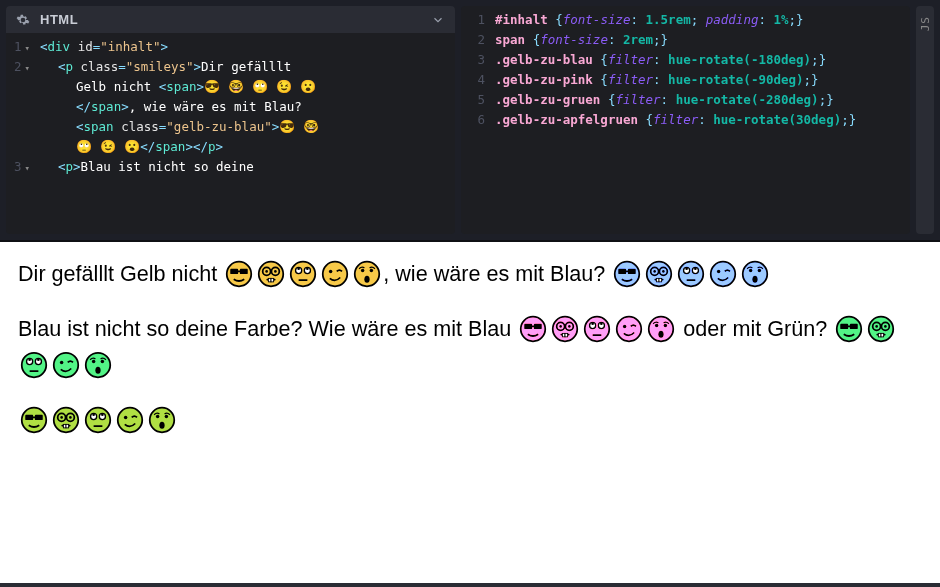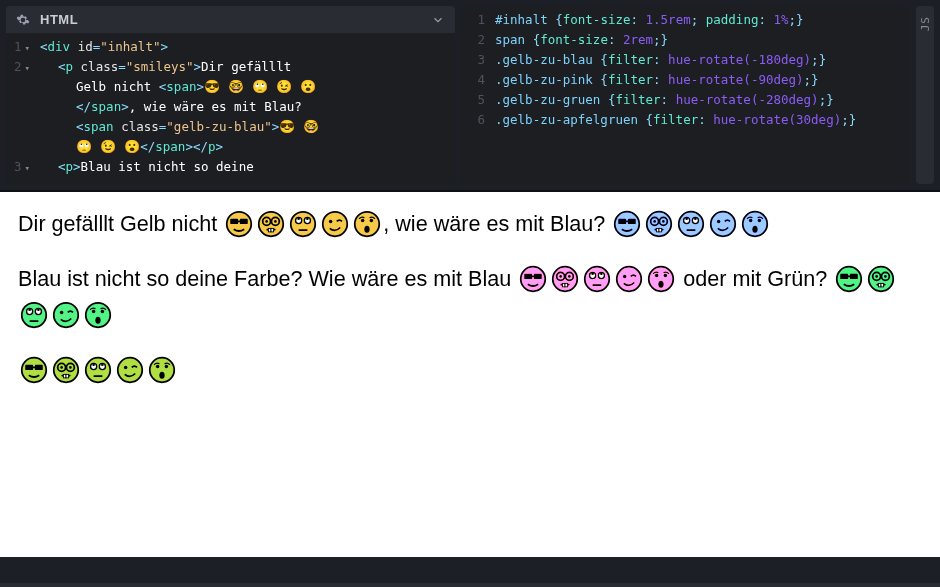--- a/index.html
+++ b/index.html
@@ -3,21 +3,21 @@
 <meta charset="utf-8">
 <style>
   * { box-sizing: border-box; margin: 0; padding: 0; }
   html, body { width: 940px; height: 587px; overflow: hidden; }
   body {
     font-family: "Helvetica Neue", Arial, sans-serif;
     background: #1d1f27;
     font-size: 13px;
     color: #c3c8d4;
   }
-  .top { display: flex; height: 190px; padding: 6px; gap: 6px; }
+  .top { display: flex; height: 240px; padding: 6px; gap: 6px; }
   .pane { flex: 1; background: #1d1e22; border-radius: 4px; display: flex; flex-direction: column; min-width: 0; }
   .pane-header {
     display: flex; align-items: center; gap: 10px;
     padding: 6px 10px; background: #2a2c34; border-radius: 4px 4px 0 0;
     color: #b0b5c0;
   }
   .pane-header .gear { width: 14px; height: 14px; display:inline-flex; }
   .pane-header .title { font-weight: 600; letter-spacing: .5px; color:#c9cdd6;}
   .pane-header .spacer { flex: 1; }
   .pane-header .chev { width: 14px; height: 14px; display:inline-flex;}
@@ -32,23 +32,23 @@
   .fold { color:#888; font-size:9px; margin-left:3px;}
   .code { flex:1; color:#cfd3de; white-space: pre; overflow:hidden;}
   .code .row { height:20px; }
   .indent { display:inline-block; width:18px;}
   
   .tag { color:#5eead4; }
   .attrn { color:#e5e5e5; }
   .attrv { color:#ecc48d; }
   .punct { color:#89ddff; }
   .text { color:#ffffff; }
-  .sel { color:#7dd3fc; }
-  .prop { color:#5eead4; }
-  .val { color:#8b5cf6; }
+  .sel { color:#f9a8d4;font-weight:bold; }
+  .prop { color:#8b5cf6;font-style:italic; }
+  .val { color:#14b8a6;font-weight:bold; }
   .brace { color:#89ddff; }
   .emj { color:#ffcc66; font-size:13px;}
   .js-pane {
     width: 18px; background:#2a2c34; border-radius:4px;
     display:flex; align-items:flex-start; justify-content:center; padding-top:10px;
     color:#888; font-family: Menlo, Consolas, monospace; font-size:11px;
   }
   .js-pane span { writing-mode: vertical-rl; transform: rotate(180deg); letter-spacing:1px;}
   .divider { height:2px; background:#0f1014; }
 

